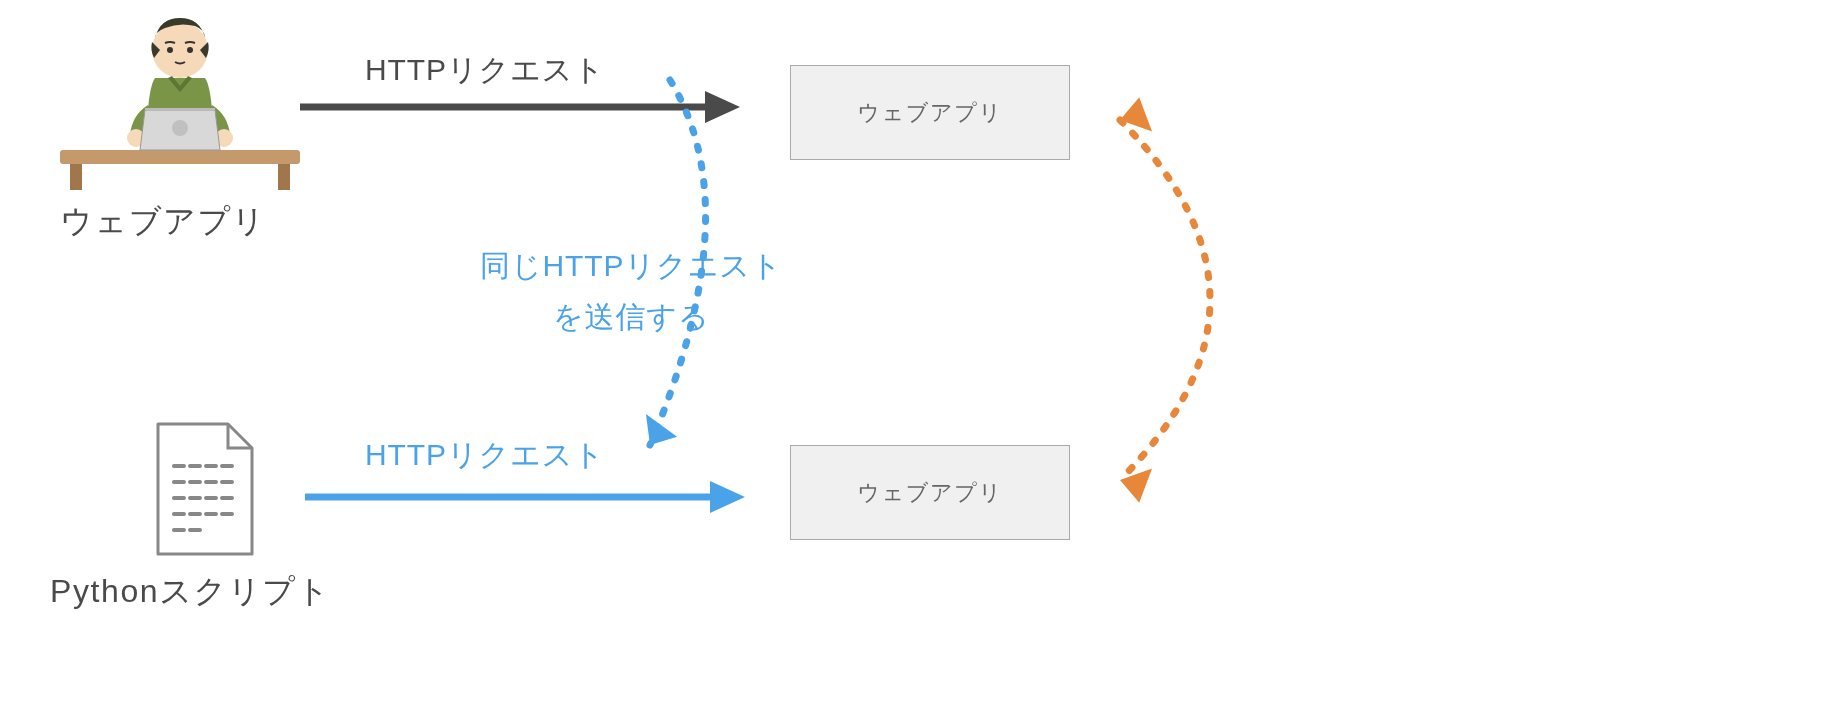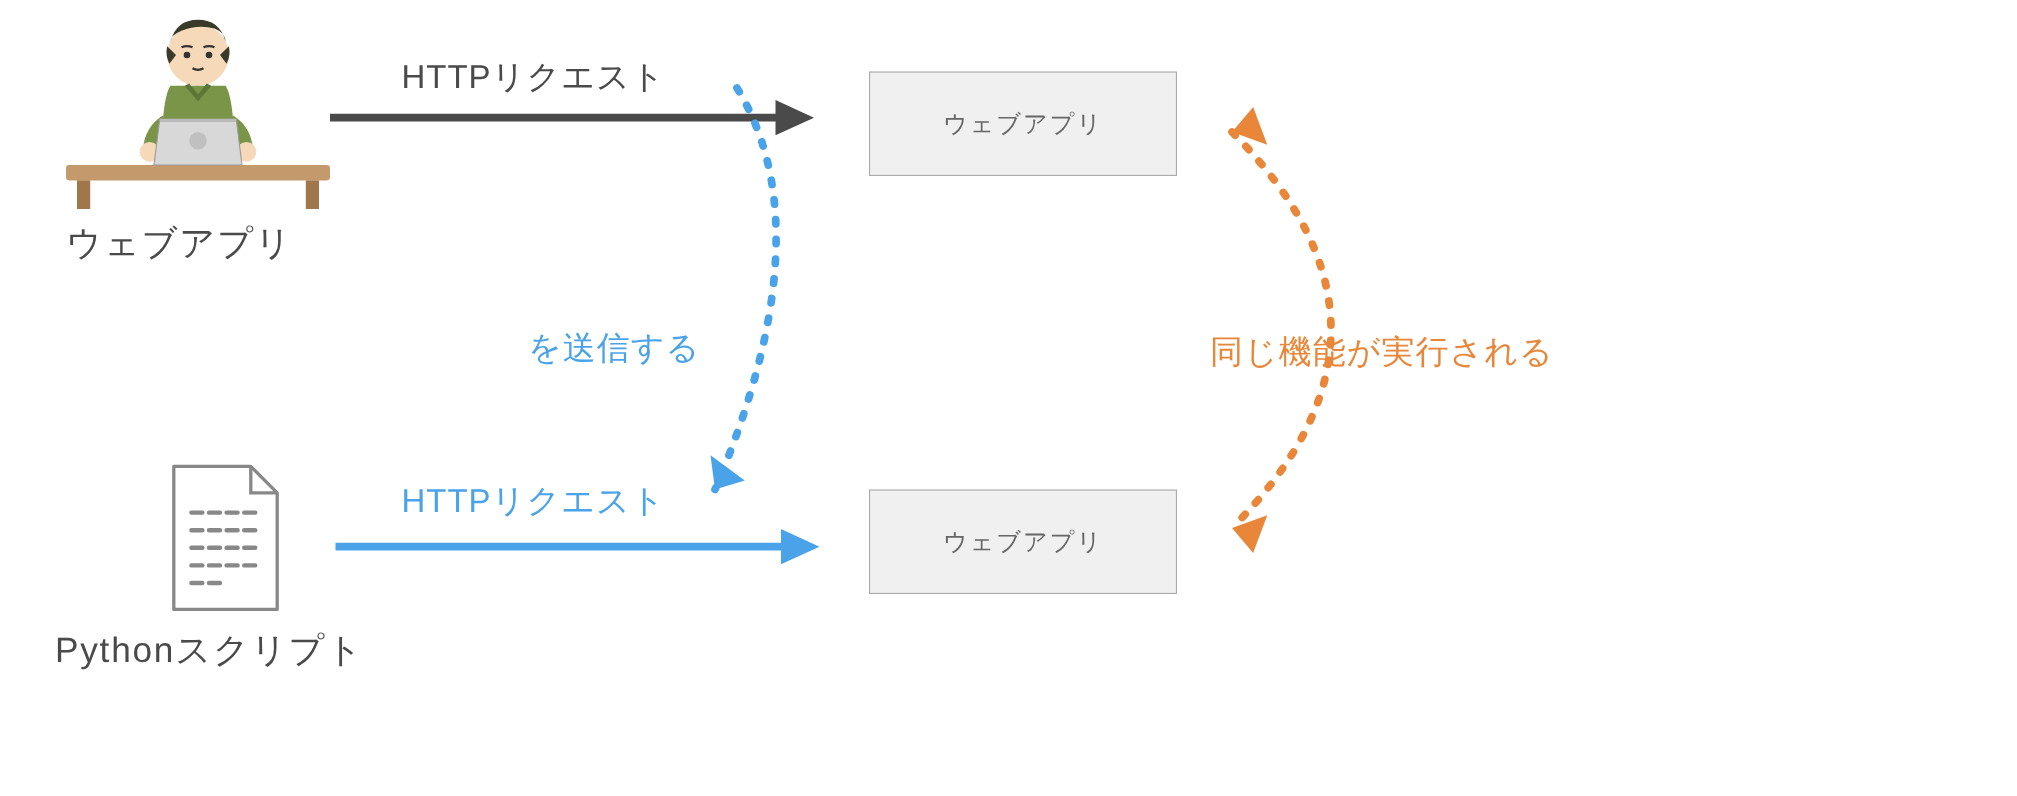--- a/index.html
+++ b/index.html
@@ -216,31 +216,30 @@
     </svg>
   </div>
 
   <div class="blue-curve">
     <svg viewBox="0 0 120 400" width="120" height="400" style="overflow:visible">
       <path d="M 40 0 Q 120 130 20 365" stroke="#4aa3e8" stroke-width="7" fill="none" stroke-dasharray="4 14" stroke-linecap="round"></path>
       <polygon points="20,365 8,336 44,350" fill="#4aa3e8" transform="rotate(15 20 365)"></polygon>
     </svg>
   </div>
   <div class="blue-note">
-    <br>
+    <span>同じHTTPリクエスト</span><br>
     <span>を送信する</span>
   </div>
 
   <div class="orange-curve">
     <svg viewBox="0 0 220 420" width="220" height="420" style="overflow:visible">
       <path d="M 20 30 Q 200 210 20 390" stroke="#e8873a" stroke-width="7" fill="none" stroke-dasharray="4 14" stroke-linecap="round"></path>
 
       <polygon points="20,30 48,20 42,56" fill="#e8873a" transform="rotate(-30 20 30)"></polygon>
 
       <polygon points="20,390 42,364 48,400" fill="#e8873a" transform="rotate(30 20 390)"></polygon>
     </svg>
   </div>
   <div class="orange-note">
     <br>
-    <span>同じ機能が実行される</span>
   </div>
 
 </div>
 
 </body></html>

